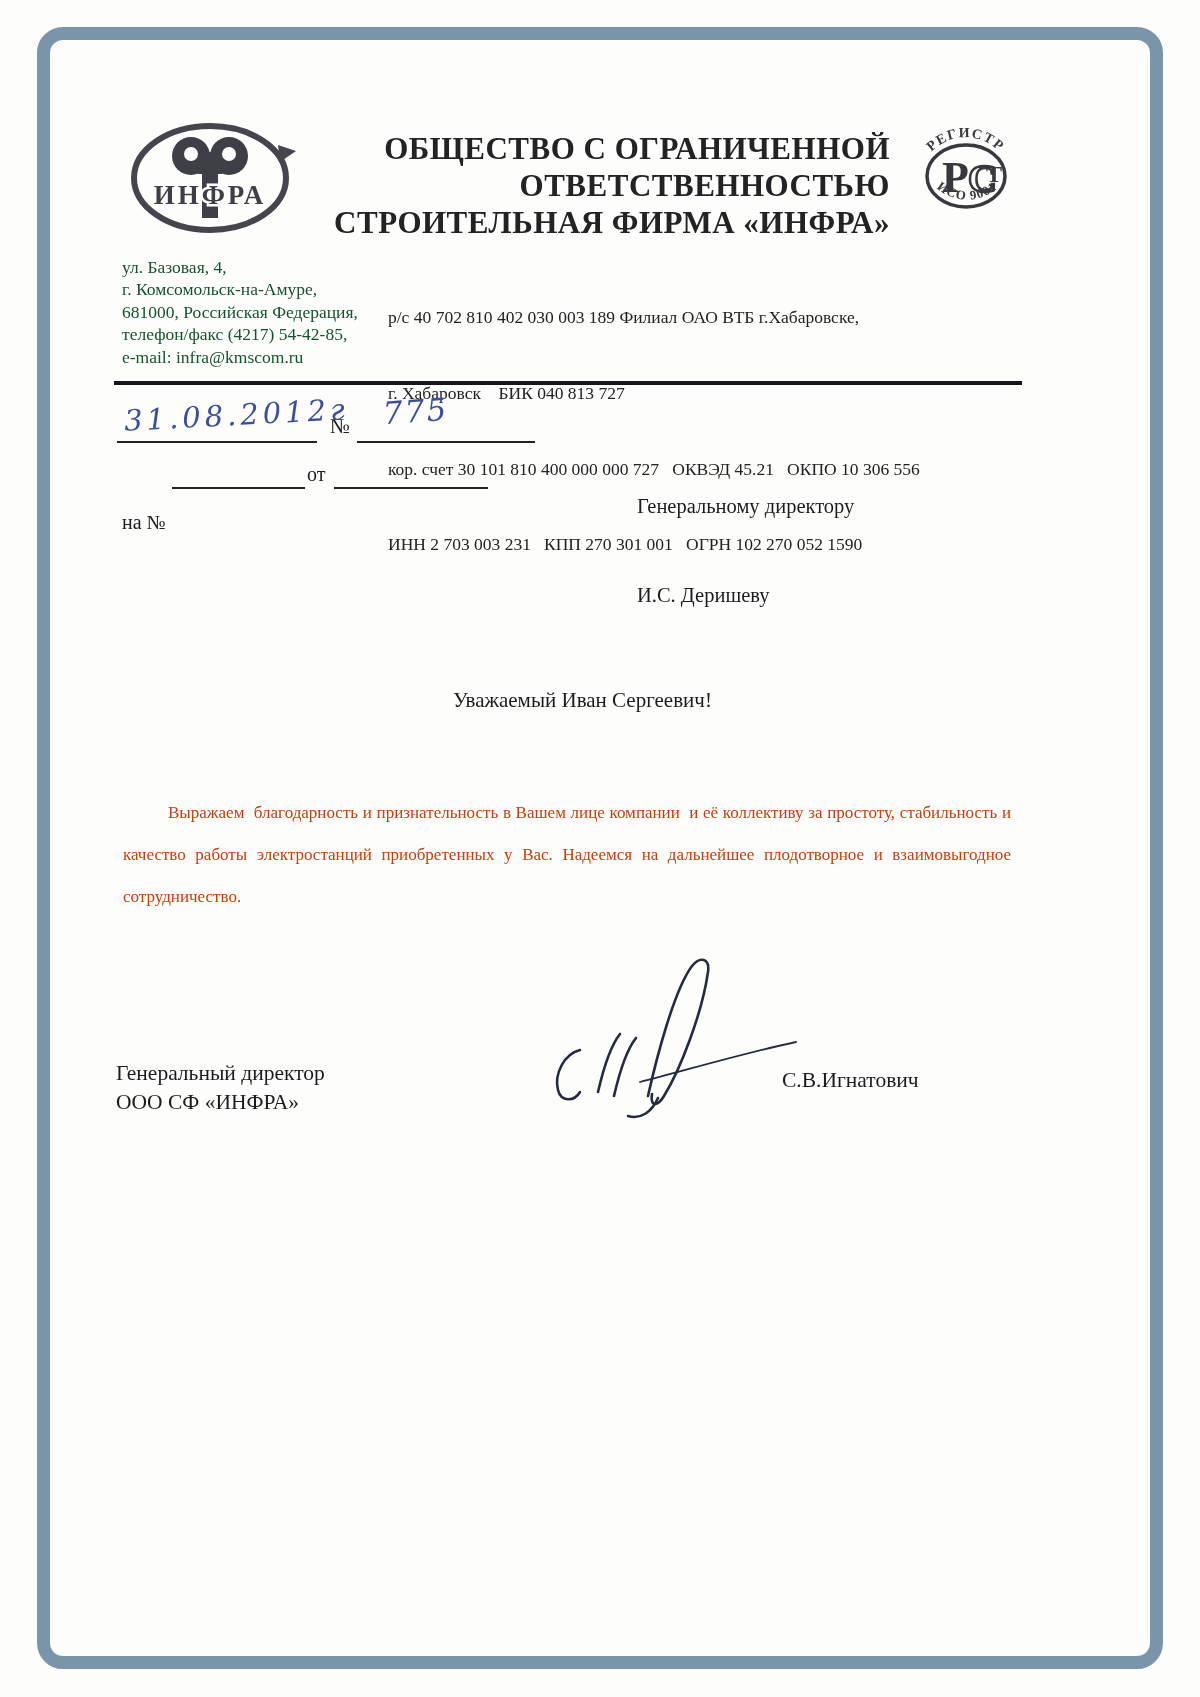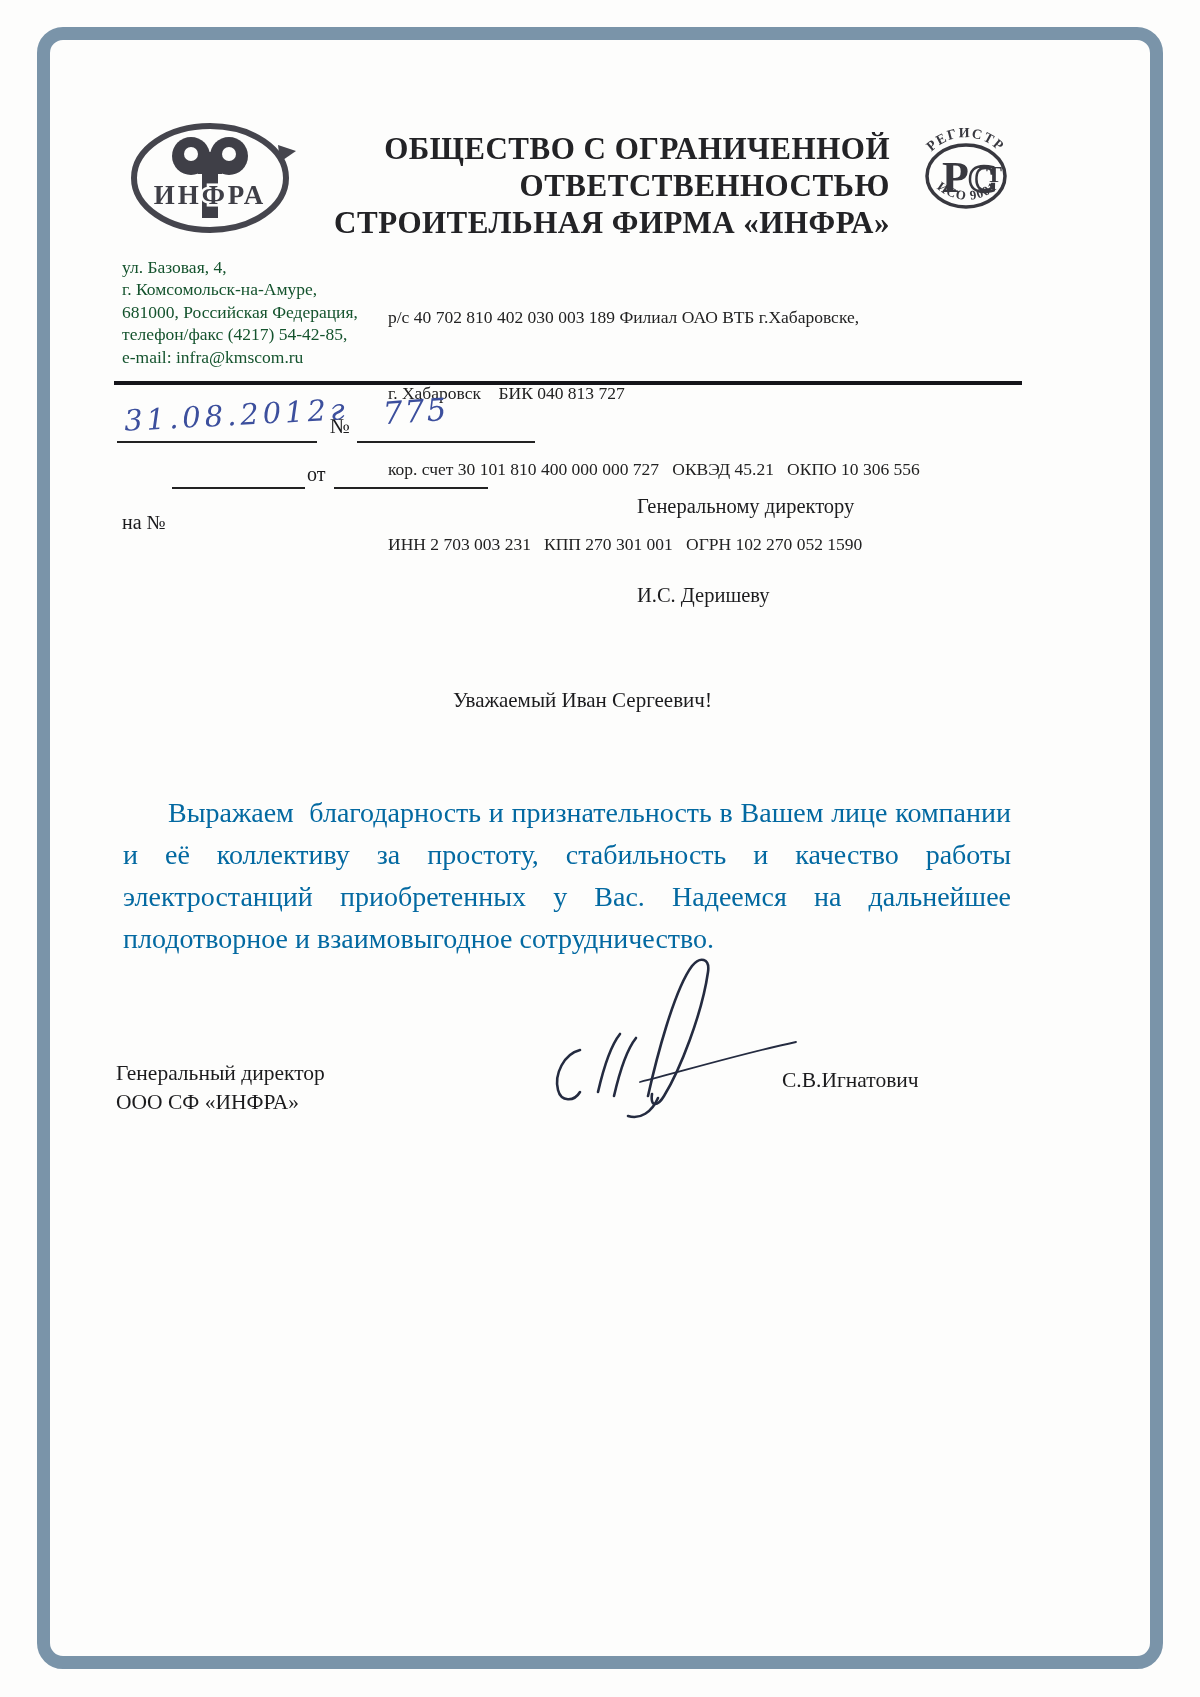--- a/index.html
+++ b/index.html
@@ -41,22 +41,22 @@
   .ot-label { left:307px; top:463px; font-size:20px;text-align:center; }
   .ot-line  { left:334px; top:487px; width:154px; height:2px; background:#222; }
 
   
   .recipient { left:637px; top:492px; font-size:20.5px; line-height:29px; }
   .recipient-name { left:637px; top:577px; font-size:20.5px;margin-top:7px; }
 
   .salutation { left:453px; top:688px; font-size:21px; }
 
   .body-text {
-    left:123px; top:792px; width:888px; font-size:28px; line-height:42px;
-    text-align:justify; text-indent:45px; white-space:pre-wrap; color:#0369a1;
+    left:123px; top:792px; width:888px; font-size:17px; line-height:42px;
+    text-align:justify; text-indent:45px; white-space:pre-wrap; color:#c2410c;
   }
 
   
   .sig-position { left:116px; top:1059px; font-size:21.5px; line-height:29px; }
   .sig-svg  { left:540px; top:950px; width:270px; height:175px; }
   .sig-name { left:782px; top:1068px; font-size:21.5px; }
 
   svg text { font-family:"Liberation Serif","DejaVu Serif",serif; }
 </style>
 </head>

